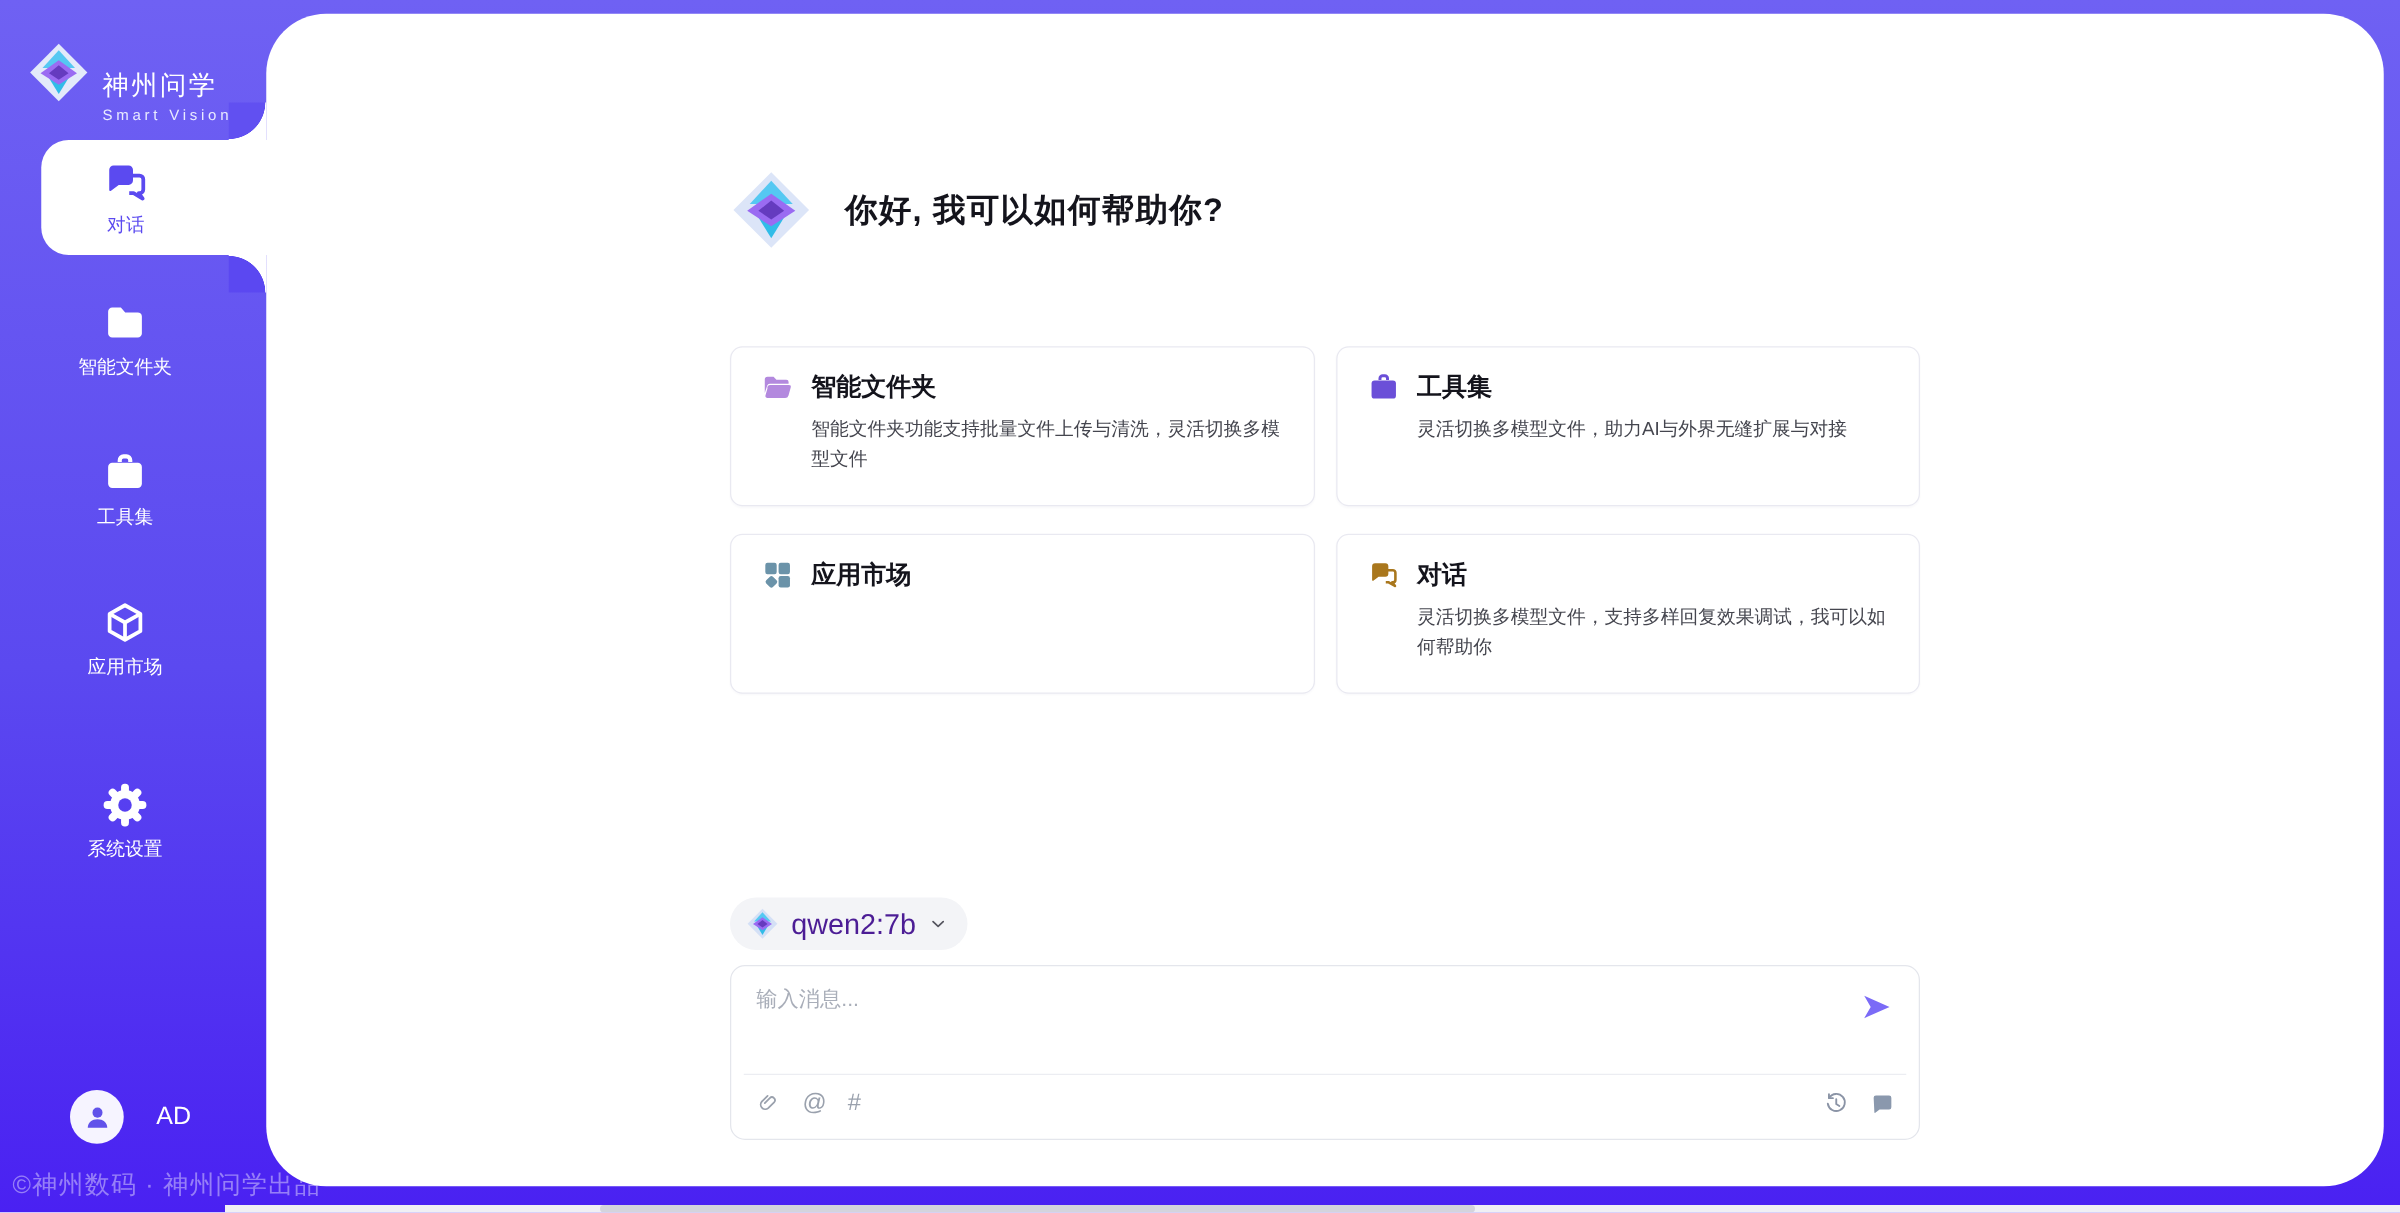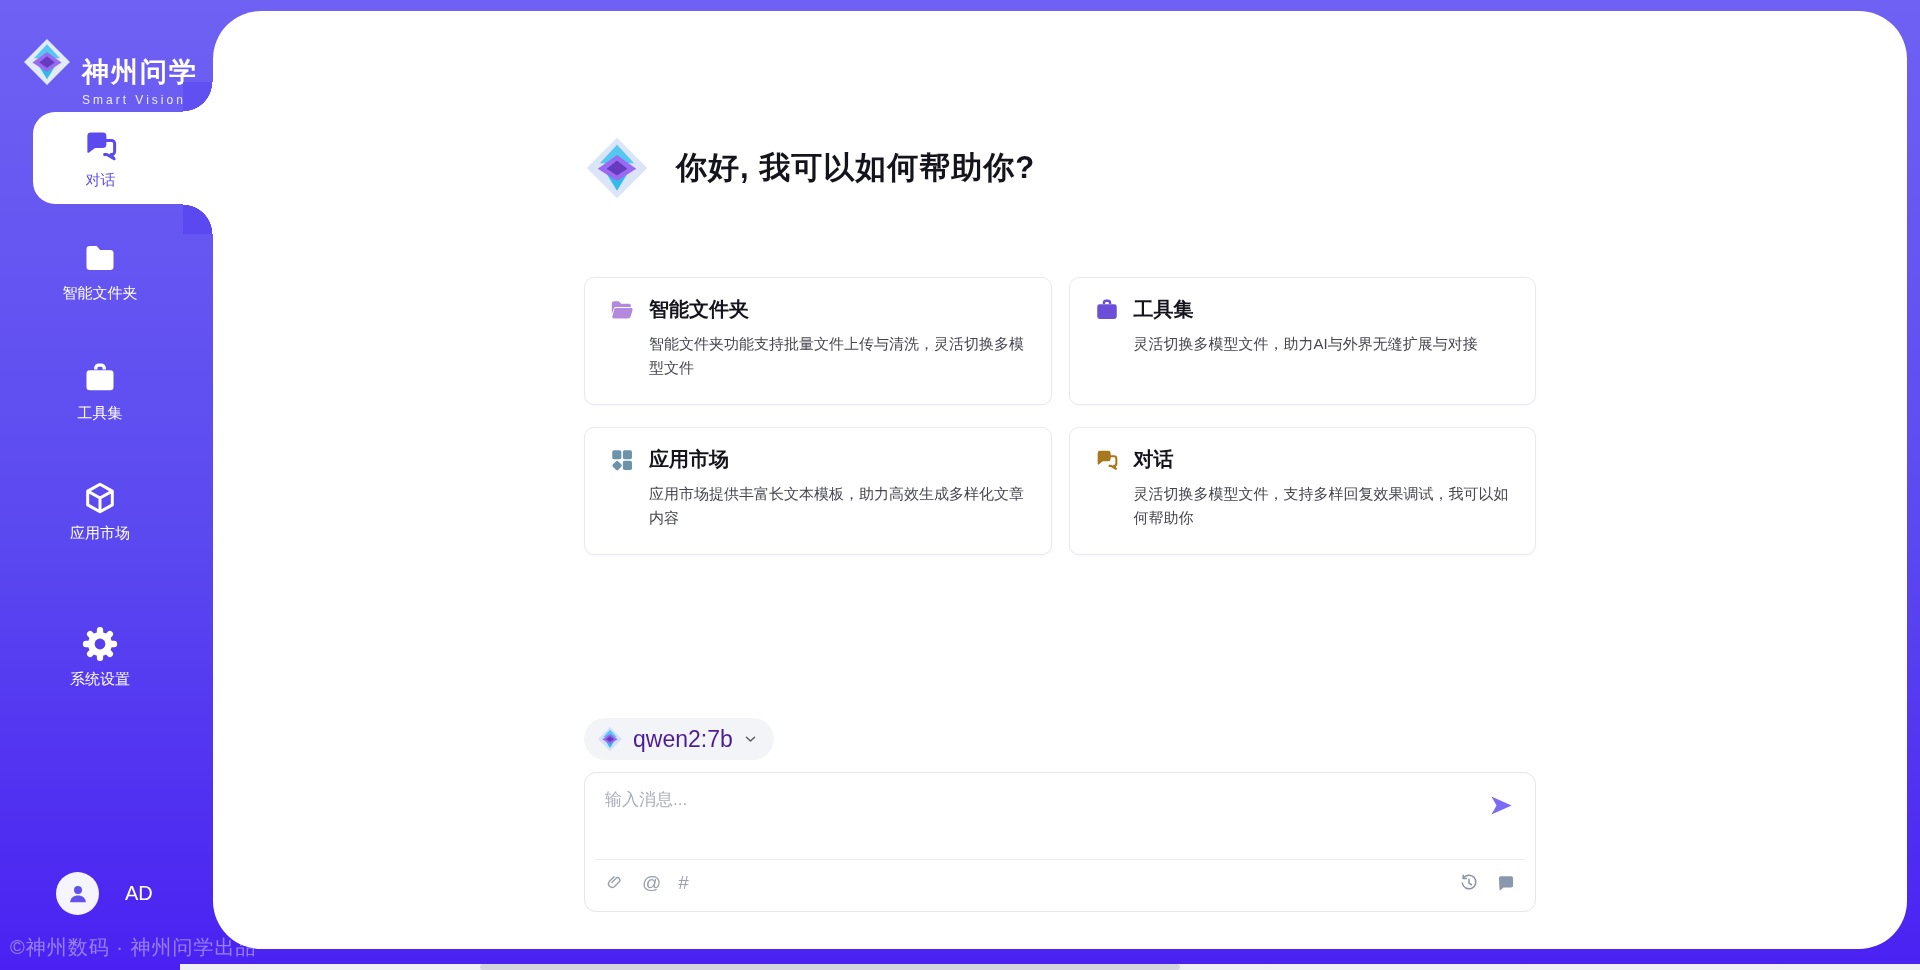--- a/index.html
+++ b/index.html
@@ -9,21 +9,21 @@
   .page { position:relative; width:1920px; height:970px;
           background:linear-gradient(180deg,#6f61f3 0%,#5b49f0 55%,#4a21f2 100%); }
 
   
   .main-panel { position:absolute; left:213px; top:11px; right:13px; bottom:21px;
                 background:#ffffff; border-radius:48px; }
 
   
   .brand { position:absolute; left:22px; top:16px; display:flex; align-items:center; gap:10px; }
   .brand svg { width:50px; height:50px; }
-  .brand-name { color:#fff; font-size:27px; font-weight:700; letter-spacing:2px;margin-top:38px; }
+  .brand-name { color:#fff; font-size:21px; font-weight:400; letter-spacing:2px;margin-top:38px; }
   .brand-sub  { color:#e9ebff; font-size:12px; letter-spacing:3px; margin-top:3px; }
 
   .nav-tab { position:absolute; left:33px; top:112px; width:181px; height:92px;
              background:#fff; border-radius:22px 0 0 22px; z-index:3; cursor:pointer; }
   .tab-conn { position:absolute; width:30px; height:30px; z-index:3; }
   .tab-conn.top    { left:183px; top:82px;
                      background:radial-gradient(circle at 0 0,   #6150f1 29px,#ffffff 29.5px); }
   .tab-conn.bottom { left:183px; top:204px;
                      background:radial-gradient(circle at 0 100%,#5b48f1 29px,#ffffff 29.5px); }
   .tab-inner { width:135px; height:100%; display:flex; flex-direction:column;
@@ -47,21 +47,21 @@
 
   .copyright { position:absolute; left:10px; top:934px; font-size:20px;
                color:rgba(255,255,255,0.42); letter-spacing:1px; }
 
   
   .content { position:absolute; left:213px; top:11px; right:13px; bottom:21px; }
   .content-col { position:relative; width:952px; height:100%; margin:0 auto; }
 
   .greeting { position:absolute; top:124px; left:0; display:flex; align-items:center; gap:26px; }
   .greeting svg { width:66px; height:66px; }
-  .greeting-text { font-size:31px; font-weight:700; color:#14141c; letter-spacing:1px; }
+  .greeting-text { font-size:26px; font-weight:700; color:#14141c; letter-spacing:1px; }
 
   .cards { position:absolute; top:266px; left:0; right:0;
            display:grid; grid-template-columns:1fr 1fr; gap:22px 17px; }
   .card { background:#fff; border:1px solid #e9e9f1; border-radius:10px;
           padding:18px 24px 20px 24px; min-height:128px; cursor:pointer;
           box-shadow:0 1px 2px rgba(40,40,80,0.03); }
   .card-head { display:flex; align-items:center; gap:14px; }
   .card-head svg { width:26px; height:26px; flex:0 0 auto; }
   .card-title { font-size:20px; font-weight:700; color:#14141c; }
   .card-desc { margin:9px 0 0 40px; font-size:15px; line-height:1.62; color:#45464f; }
@@ -227,21 +227,20 @@
         <div class="card">
           <div class="card-head">
             <svg viewBox="0 0 24 24" fill="#6b93a9">
               <rect x="3" y="3" width="8.4" height="8.4" rx="1.6"></rect>
               <rect x="12.8" y="3" width="8.4" height="8.4" rx="1.6"></rect>
               <rect x="12.8" y="12.8" width="8.4" height="8.4" rx="1.6"></rect>
               <rect x="4" y="13.6" width="7" height="7" rx="1.6" transform="rotate(45 7.5 17.1)"></rect>
             </svg>
             <div class="card-title">应用市场</div>
           </div>
-          <div class="card-desc">应用市场提供丰富长文本模板，助力高效生成多样化文章内容</div>
         </div>
 
         <div class="card">
           <div class="card-head">
             <svg viewBox="0 0 24 24">
               <path d="M13.5 8.5h5.2a1.9 1.9 0 0 1 1.9 1.9v5.1a1.9 1.9 0 0 1-1.9 1.9h-.4l2 2.7-4.6-2.7h-2.2" fill="none" stroke="#a9771d" stroke-width="1.9" stroke-linejoin="round"></path>
               <path d="M3.4 5.6A2.2 2.2 0 0 1 5.6 3.4h7.6a2.2 2.2 0 0 1 2.2 2.2v5.4a2.2 2.2 0 0 1-2.2 2.2H8.2l-3.9 3a.55.55 0 0 1-.9-.44z" fill="#a9771d"></path>
             </svg>
             <div class="card-title">对话</div>
           </div>

